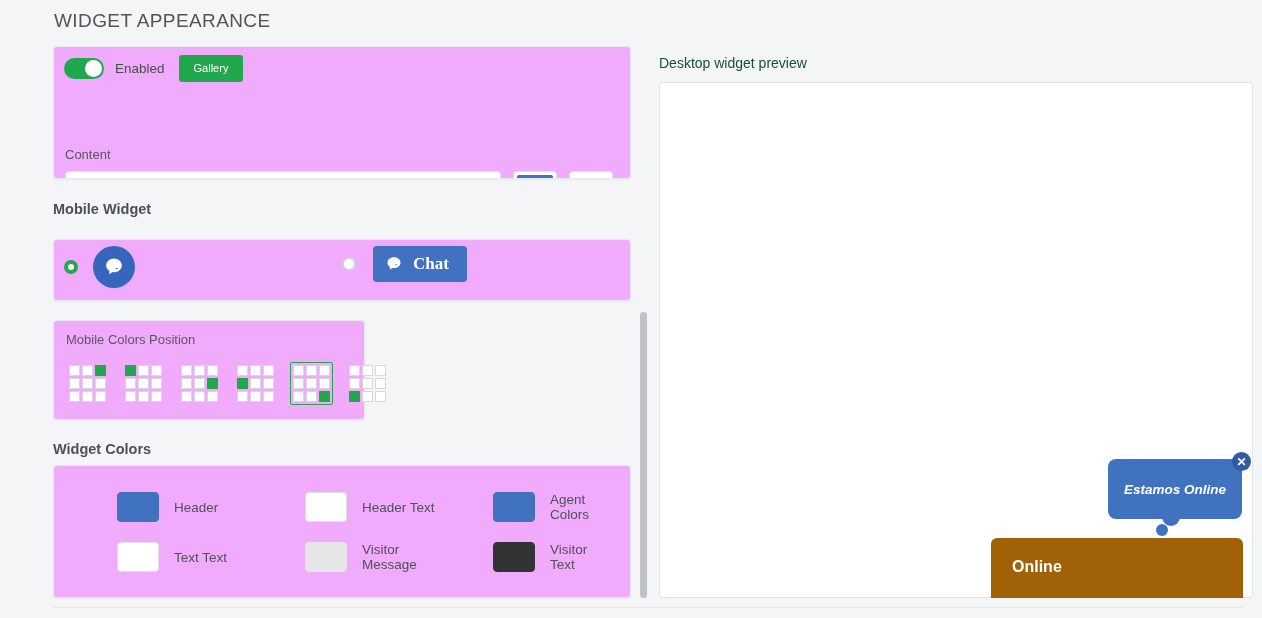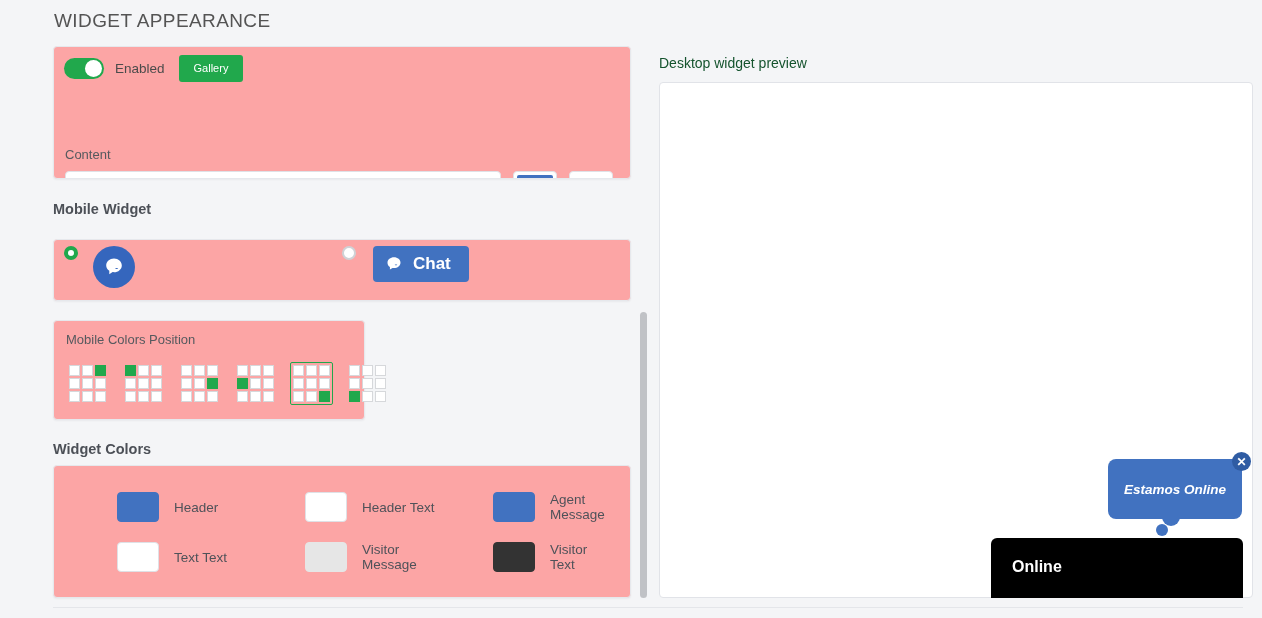--- a/index.html
+++ b/index.html
@@ -21,21 +21,21 @@
     color: #545454; font-weight: 400;
   }
 
   
   .left-col {
     position: absolute; left: 53px; top: 46px;
     width: 578px; height: 552px;
   }
 
   .card {
-    background: #fca5a5;
+    background: #f0abfc;
     border: 1px solid #e6e8ec;
     border-radius: 4px;
     box-shadow: 0 1px 2px rgba(16,24,40,.05);
   }
 
   
   .card-content {
     position: absolute; left: 0; top: 0;
     width: 578px; height: 133px;
     overflow: hidden;
@@ -97,21 +97,21 @@
   .section-head {
     position: absolute;
     font-size: 14.5px; color: #4c5057; font-weight: bold;
   }
 
   
   .card-mobile {
     position: absolute; left: 0; top: 193px;
     width: 578px; height: 62px;
   }
-  .mw-opt { position: absolute; display: flex; align-items: flex-start; }
+  .mw-opt { position: absolute; display: flex; align-items: center; font-family: Liberation Serif, serif; }
   .mw-opt-1 { left: 10px; top: 6px; }
   .mw-opt-2 { left: 288px; top: 6px; }
   .radio {
     width: 14px; height: 14px; border-radius: 50%;
     border: 2px solid #cfd2d6; background: #fff; flex: 0 0 auto;
     cursor: pointer;
   }
   .radio.checked { border-color: #21a84c; border-width: 4px; }
   .bubble-round {
     margin-left: 15px;
@@ -230,21 +230,21 @@
     background: #2f5ca3; color: #fff;
     display: flex; align-items: center; justify-content: center;
     font-size: 12px; font-weight: bold; line-height: 1;
     cursor: pointer;
   }
 
   
   .widget-header {
     position: absolute; left: 991px; top: 538px;
     width: 252px; height: 60px;
-    background: #000000;
+    background: #a16207;
     border-radius: 6px 6px 0 0;
     color: #fff;
   }
   .widget-header-title {
     position: absolute; left: 21px; top: 20px;
     font-size: 16px; font-weight: bold;
   }
 </style>
 </head>
 <body>
@@ -380,21 +380,21 @@
           <div class="color-item">
             <div class="color-chip" style="background: rgb(65, 114, 192); border-color: rgb(65, 114, 192);"></div>
             <span class="color-name">Header</span>
           </div>
           <div class="color-item">
             <div class="color-chip" style="background: rgb(255, 255, 255); border-color: rgb(223, 225, 230);"></div>
             <span class="color-name">Header Text</span>
           </div>
           <div class="color-item">
             <div class="color-chip" style="background: rgb(65, 114, 192); border-color: rgb(65, 114, 192);"></div>
-            <span class="color-name">Agent Message</span>
+            <span class="color-name">Agent Colors</span>
           </div>
           <div class="color-item">
             <div class="color-chip" style="background: rgb(255, 255, 255); border-color: rgb(223, 225, 230);"></div>
             <span class="color-name">Text Text</span>
           </div>
           <div class="color-item">
             <div class="color-chip" style="background: rgb(230, 230, 230); border-color: rgb(230, 230, 230);"></div>
             <span class="color-name">Visitor Message</span>
           </div>
           <div class="color-item">

